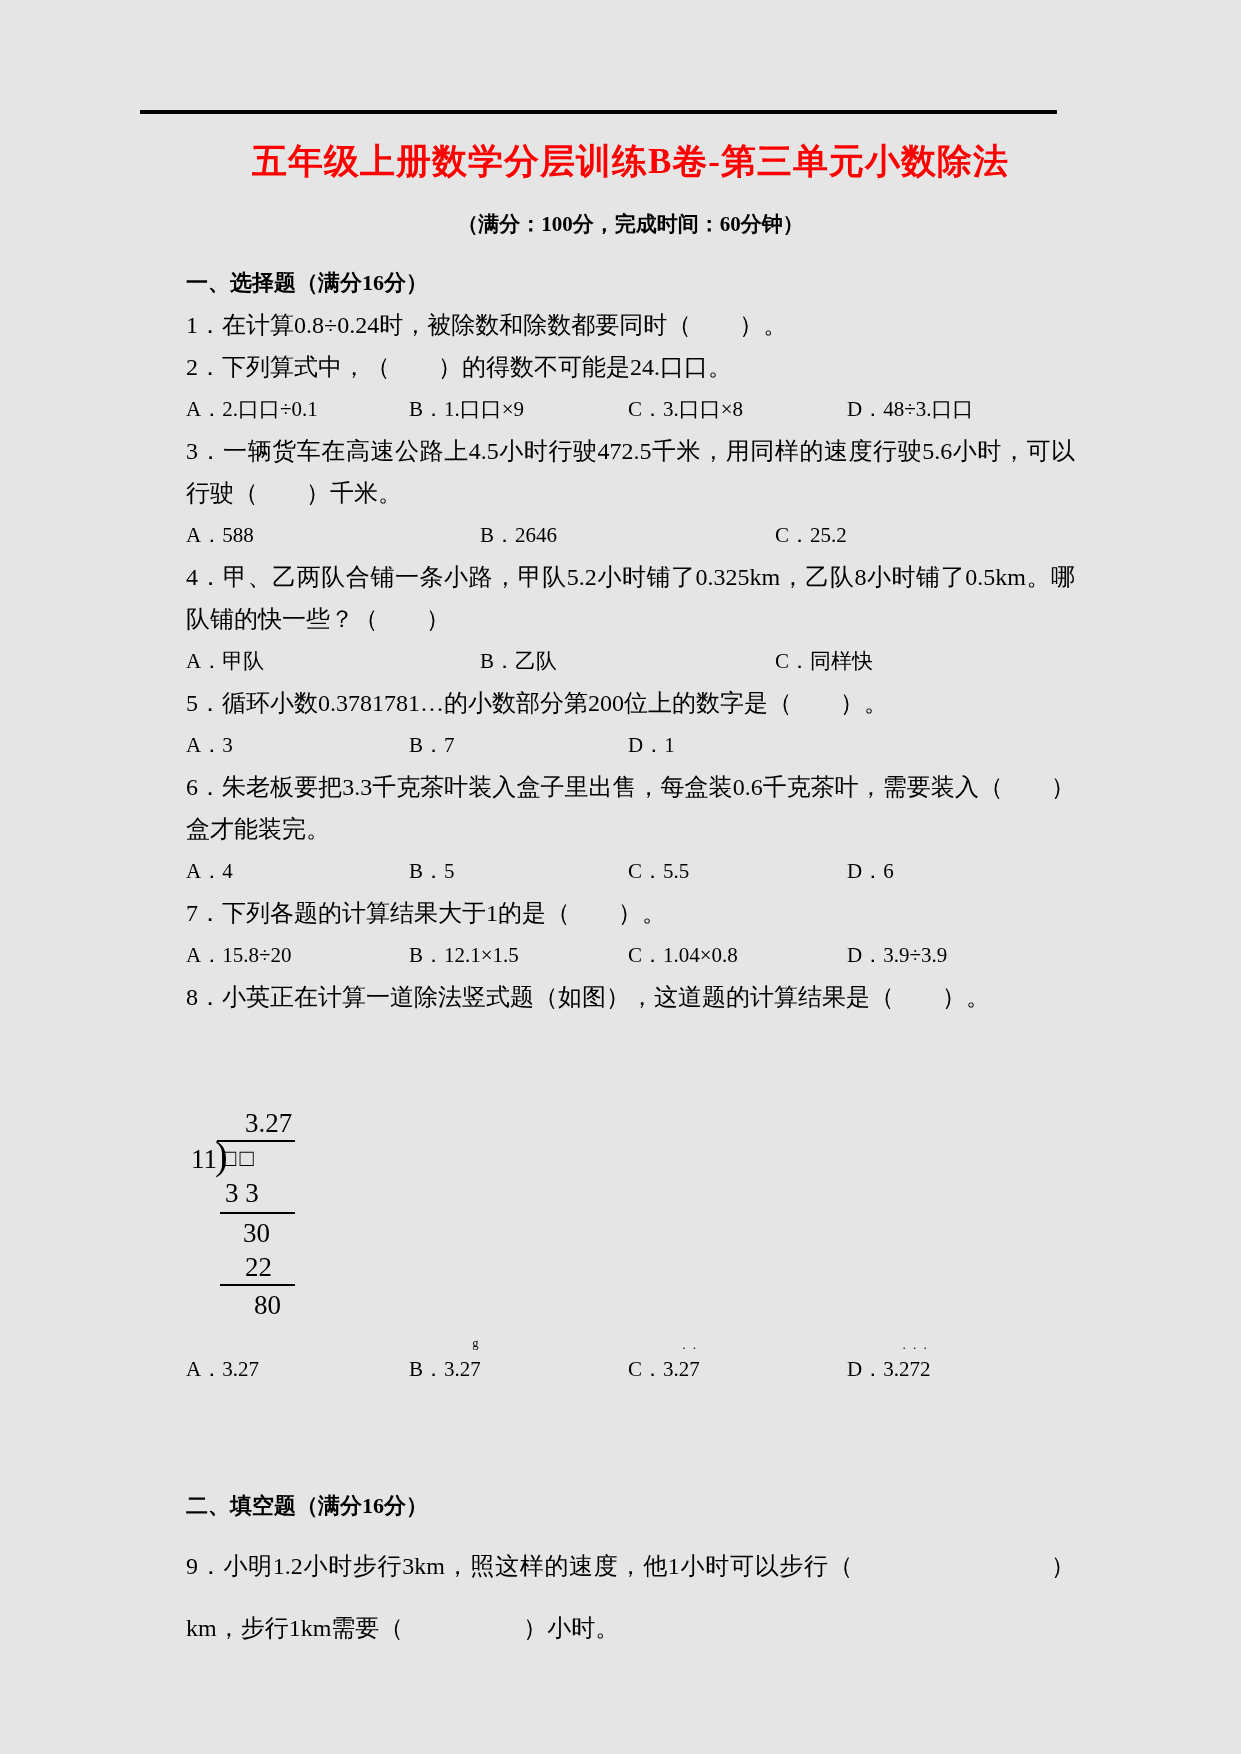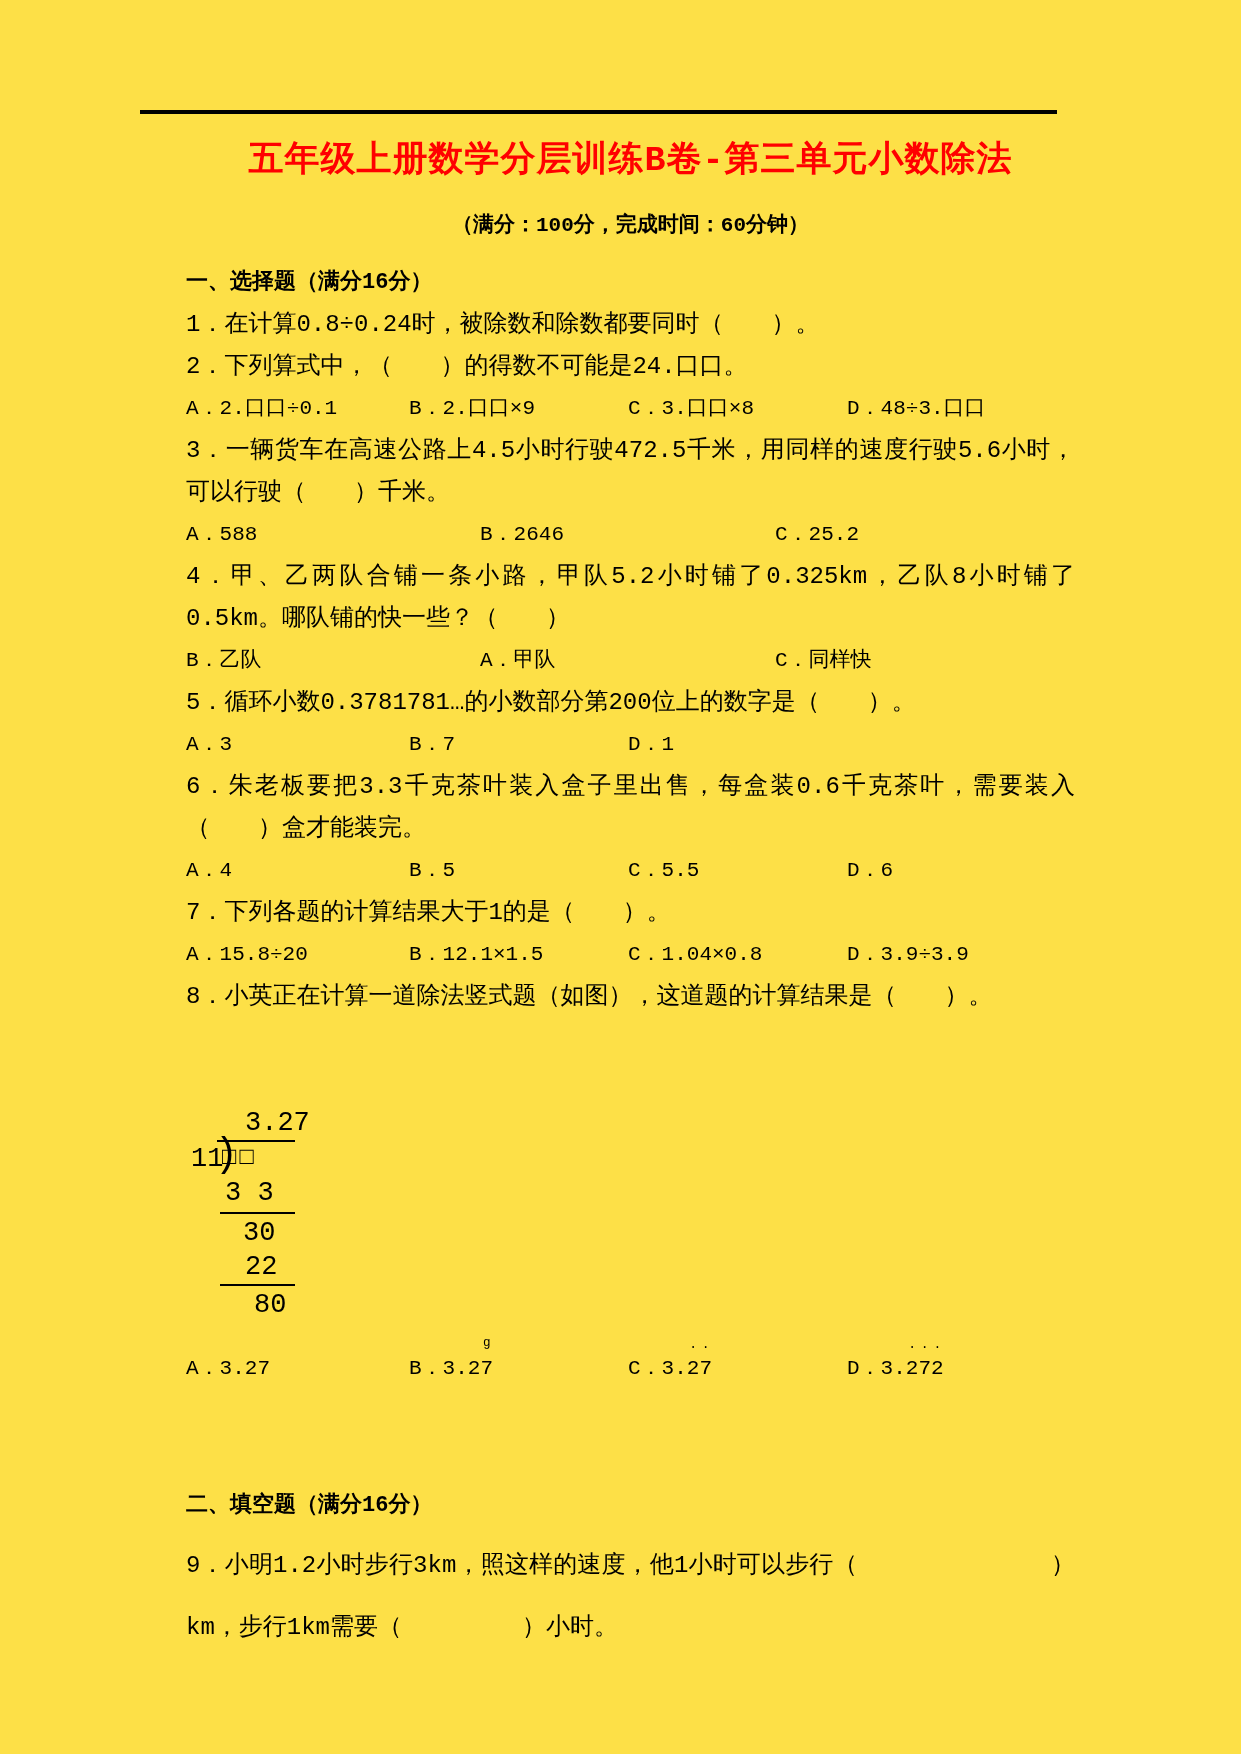--- a/index.html
+++ b/index.html
@@ -1,22 +1,22 @@
 <!DOCTYPE html>
 <html><head>
 <meta charset="utf-8">
 <style>
   html,body { margin:0; padding:0; background:#ffffff; }
   .page {
     position:relative;
     width:1241px; height:1754px;
-    background:#fde047;
+    background:#e5e5e5;
     box-sizing:border-box;
     padding:0 166px 0 186px;
-    font-family:Liberation Mono, monospace;
+    font-family:Liberation Serif, serif;
     color:#000000;
     overflow:hidden;
   }
   .top-rule {
     margin:110px 0 0 -46px;
     width:917px; height:0;
     border-top:4px solid #000000;
   }
   .title {
     margin-top:26px;
@@ -100,36 +100,36 @@
   <div class="title">五年级上册数学分层训练B卷-第三单元小数除法</div>
   <div class="subtitle">（满分：100分，完成时间：60分钟）</div>
 
   <div class="sec-heading">一、选择题（满分16分）</div>
 
   <p class="q">1．在计算0.8÷0.24时，被除数和除数都要同时（　　）。</p>
 
   <p class="q">2．下列算式中，（　　）的得数不可能是24.口口。</p>
   <div class="opts opts4">
     <span class="opt">A．2.口口÷0.1</span>
-    <span class="opt">B．2.口口×9</span>
+    <span class="opt">B．1.口口×9</span>
     <span class="opt">C．3.口口×8</span>
     <span class="opt">D．48÷3.口口</span>
   </div>
 
   <p class="q">3．一辆货车在高速公路上4.5小时行驶472.5千米，用同样的速度行驶5.6小时，可以行驶（　　）千米。</p>
   <div class="opts opts3">
     <span class="opt">A．588</span>
     <span class="opt">B．2646</span>
     <span class="opt">C．25.2</span>
   </div>
 
   <p class="q">4．甲、乙两队合铺一条小路，甲队5.2小时铺了0.325km，乙队8小时铺了0.5km。哪队铺的快一些？（　　）</p>
   <div class="opts opts3">
+    <span class="opt">A．甲队</span>
     <span class="opt">B．乙队</span>
-    <span class="opt">A．甲队</span>
     <span class="opt">C．同样快</span>
   </div>
 
   <p class="q">5．循环小数0.3781781…的小数部分第200位上的数字是（　　）。</p>
   <div class="opts opts4">
     <span class="opt">A．3</span>
     <span class="opt">B．7</span>
     <span class="opt">D．1</span>
   </div>
 

